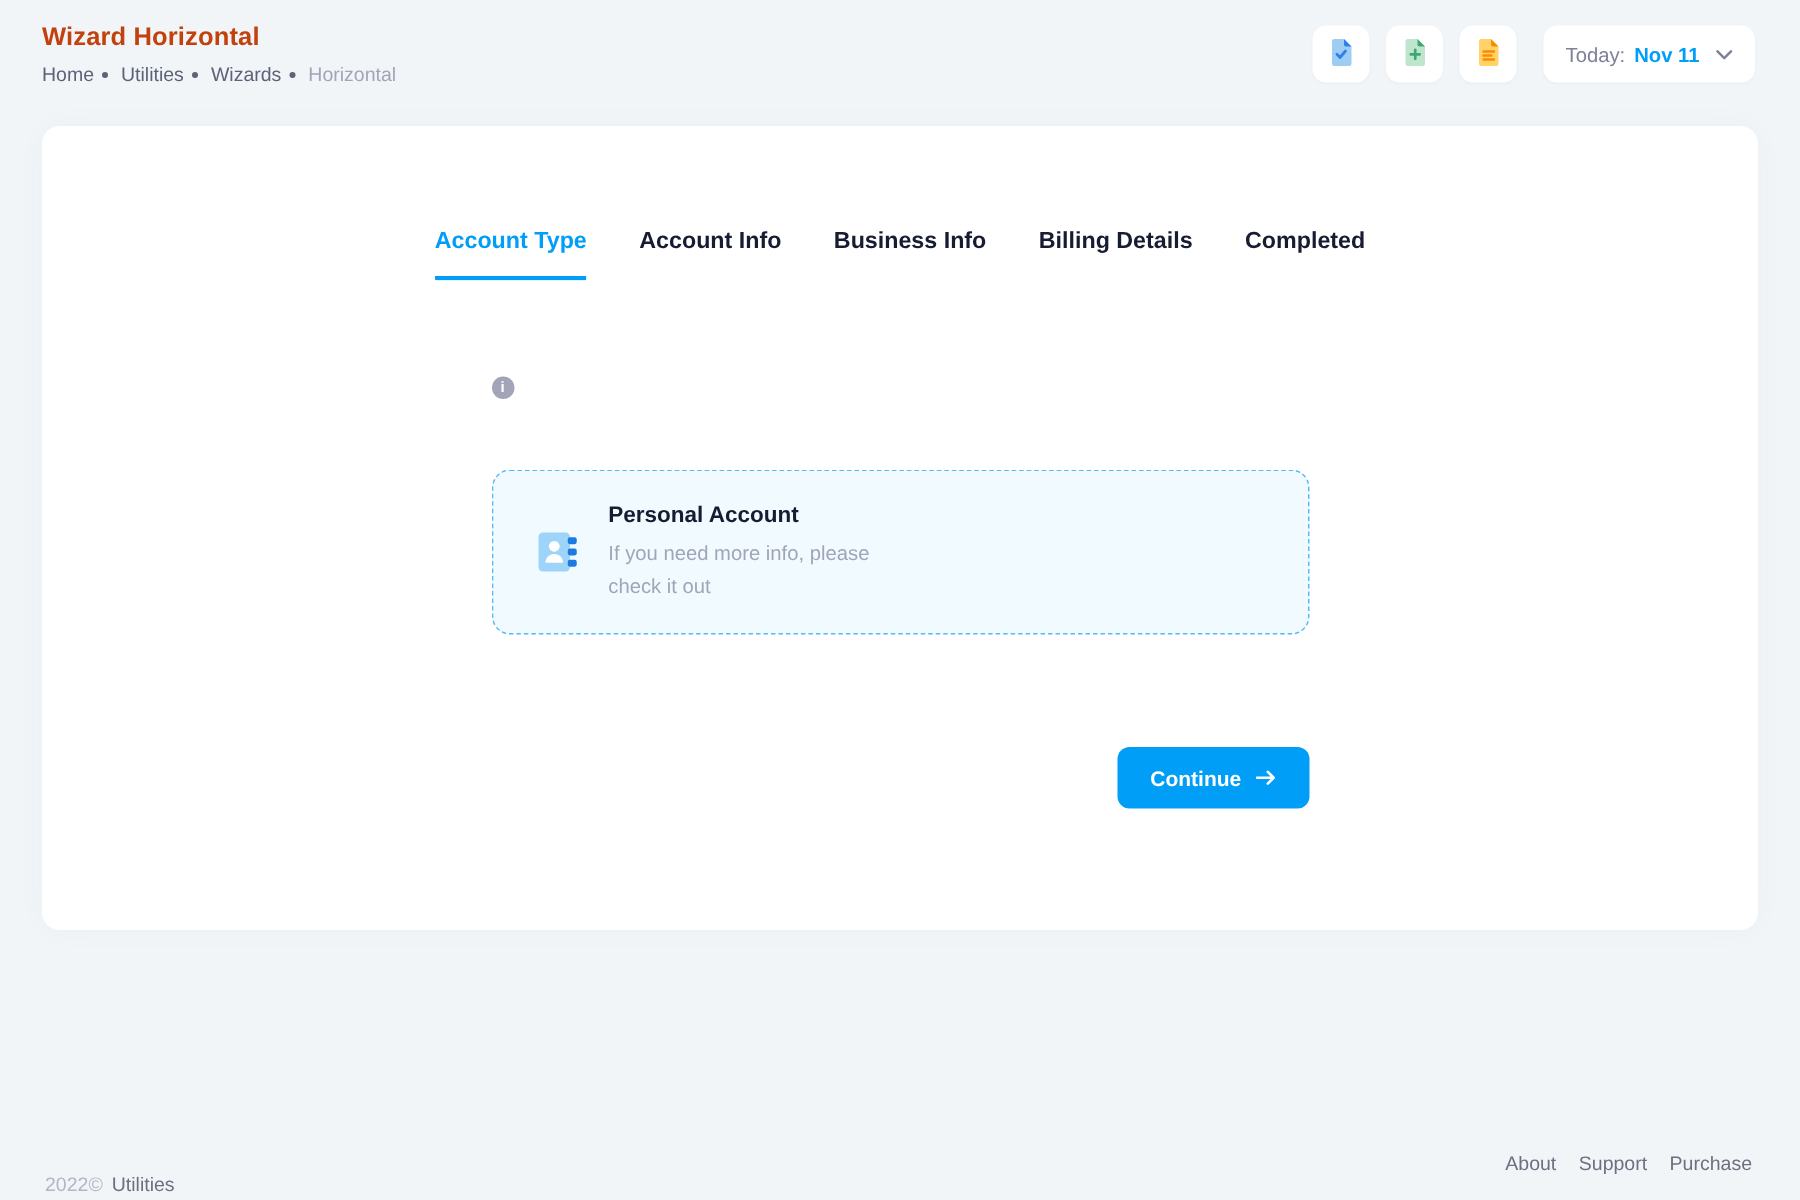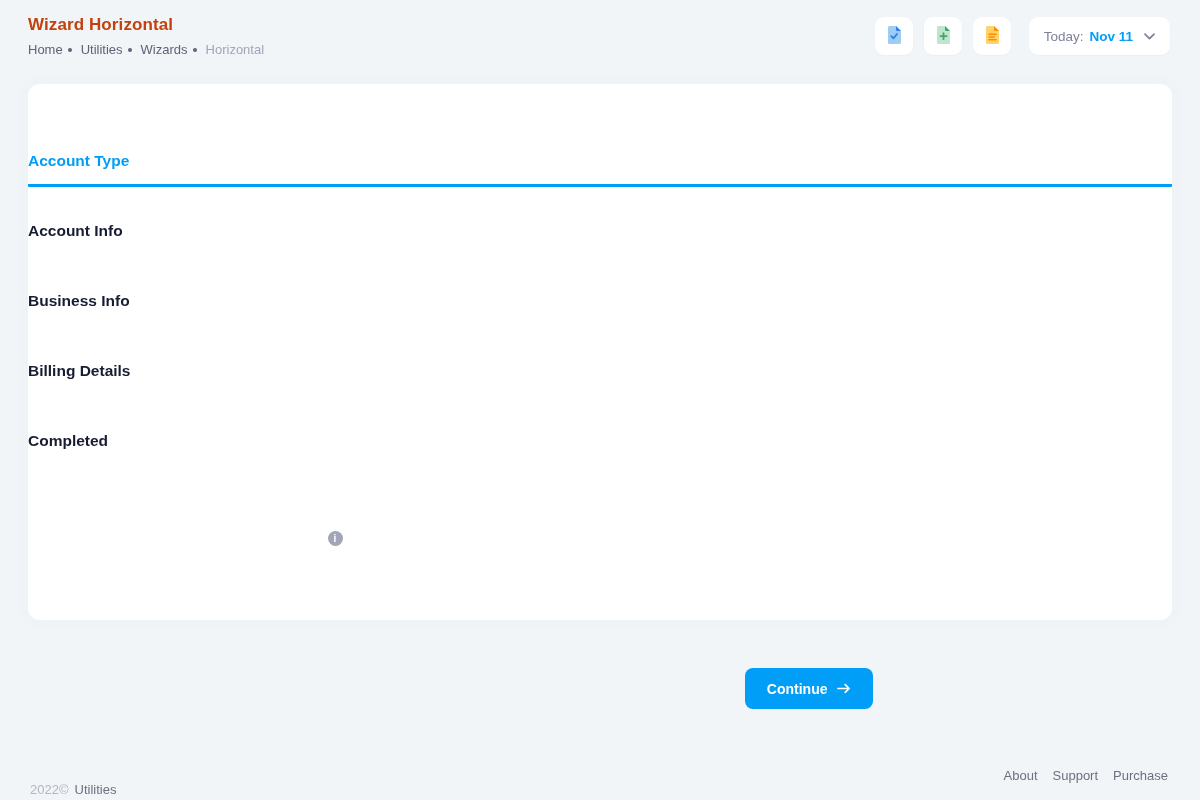--- a/index.html
+++ b/index.html
@@ -49,21 +49,20 @@
     height:536px;
     background:#fff;
     border-radius:12px;
     box-shadow:0 0 20px rgba(76,87,125,.03);
   }
 
   
   .tabs {
     display:flex; justify-content:center; gap:35px;
     padding-top:68px;
-    flex-direction:column;
   }
   .tab {
     font-size:15.5px; font-weight:700; color:#181C32;
     padding-bottom:14px; border-bottom:3px solid transparent;
     cursor:pointer; border-radius:0 0 1px 1px;
   }
   .tab.active { color:#009EF7; border-bottom-color:#009EF7; }
 
   
   .form-col { width:545px; margin:62px auto 0; }
@@ -178,20 +177,36 @@
     <div class="tab">Completed</div>
   </div>
 
   <div class="form-col">
     <div class="form-head">
       <span class="info-icon">i</span>
     </div>
 
     <div class="options">
 
+      <div class="option-card selected">
+        <span class="option-icon">
+          <svg width="32" height="32" viewBox="0 0 32 32">
+            <rect x="3" y="3" width="21" height="26" rx="3" fill="#9ED4FA"></rect>
+            <rect x="22.5" y="6.2" width="6" height="4.6" rx="1.4" fill="#1C7BE0"></rect>
+            <rect x="22.5" y="13.7" width="6" height="4.6" rx="1.4" fill="#1C7BE0"></rect>
+            <rect x="22.5" y="21.2" width="6" height="4.6" rx="1.4" fill="#1C7BE0"></rect>
+            <circle cx="13.5" cy="12.2" r="3.6" fill="#fff"></circle>
+            <path d="M7.6 23.2c0-3.3 2.6-5.9 5.9-5.9s5.9 2.6 5.9 5.9z" fill="#fff"></path>
+          </svg>
+        </span>
+        <div>
+          <div class="option-title">Personal Account</div>
+          <div class="option-desc">If you need more info, please check it out</div>
+        </div>
+      </div>
 
 
     </div>
 
     <div class="actions">
       <button class="continue-btn">
         <span>Continue</span>
         <span>
           <svg width="14" height="11" viewBox="0 0 14 11">
               <path d="M1 5.5h11M8.2 1.6l3.9 3.9-3.9 3.9" stroke="#fff" stroke-width="1.7" fill="none" stroke-linecap="round" stroke-linejoin="round"></path>

